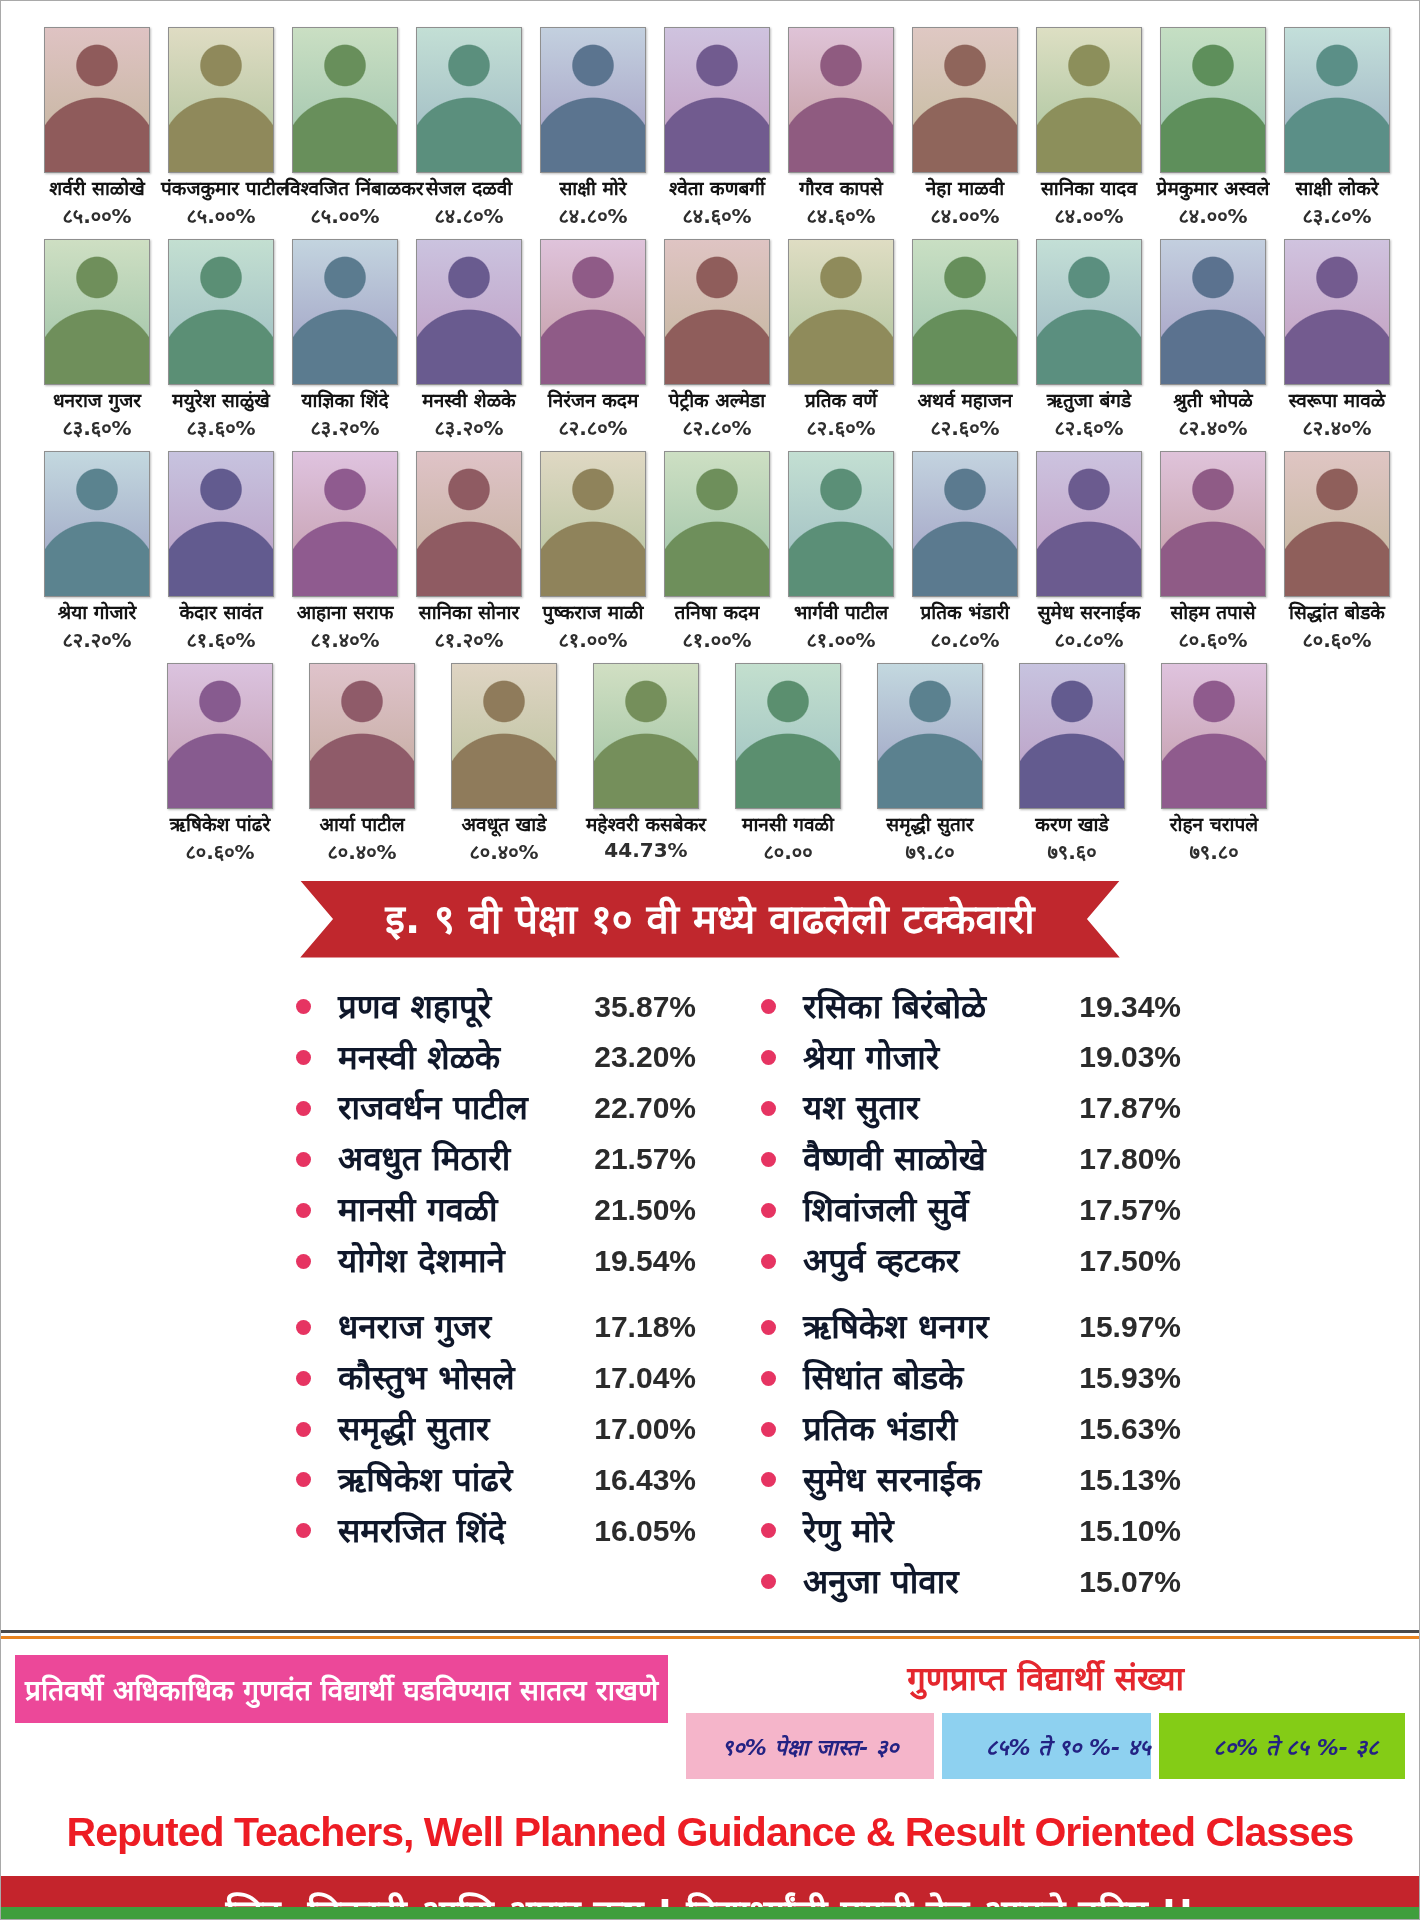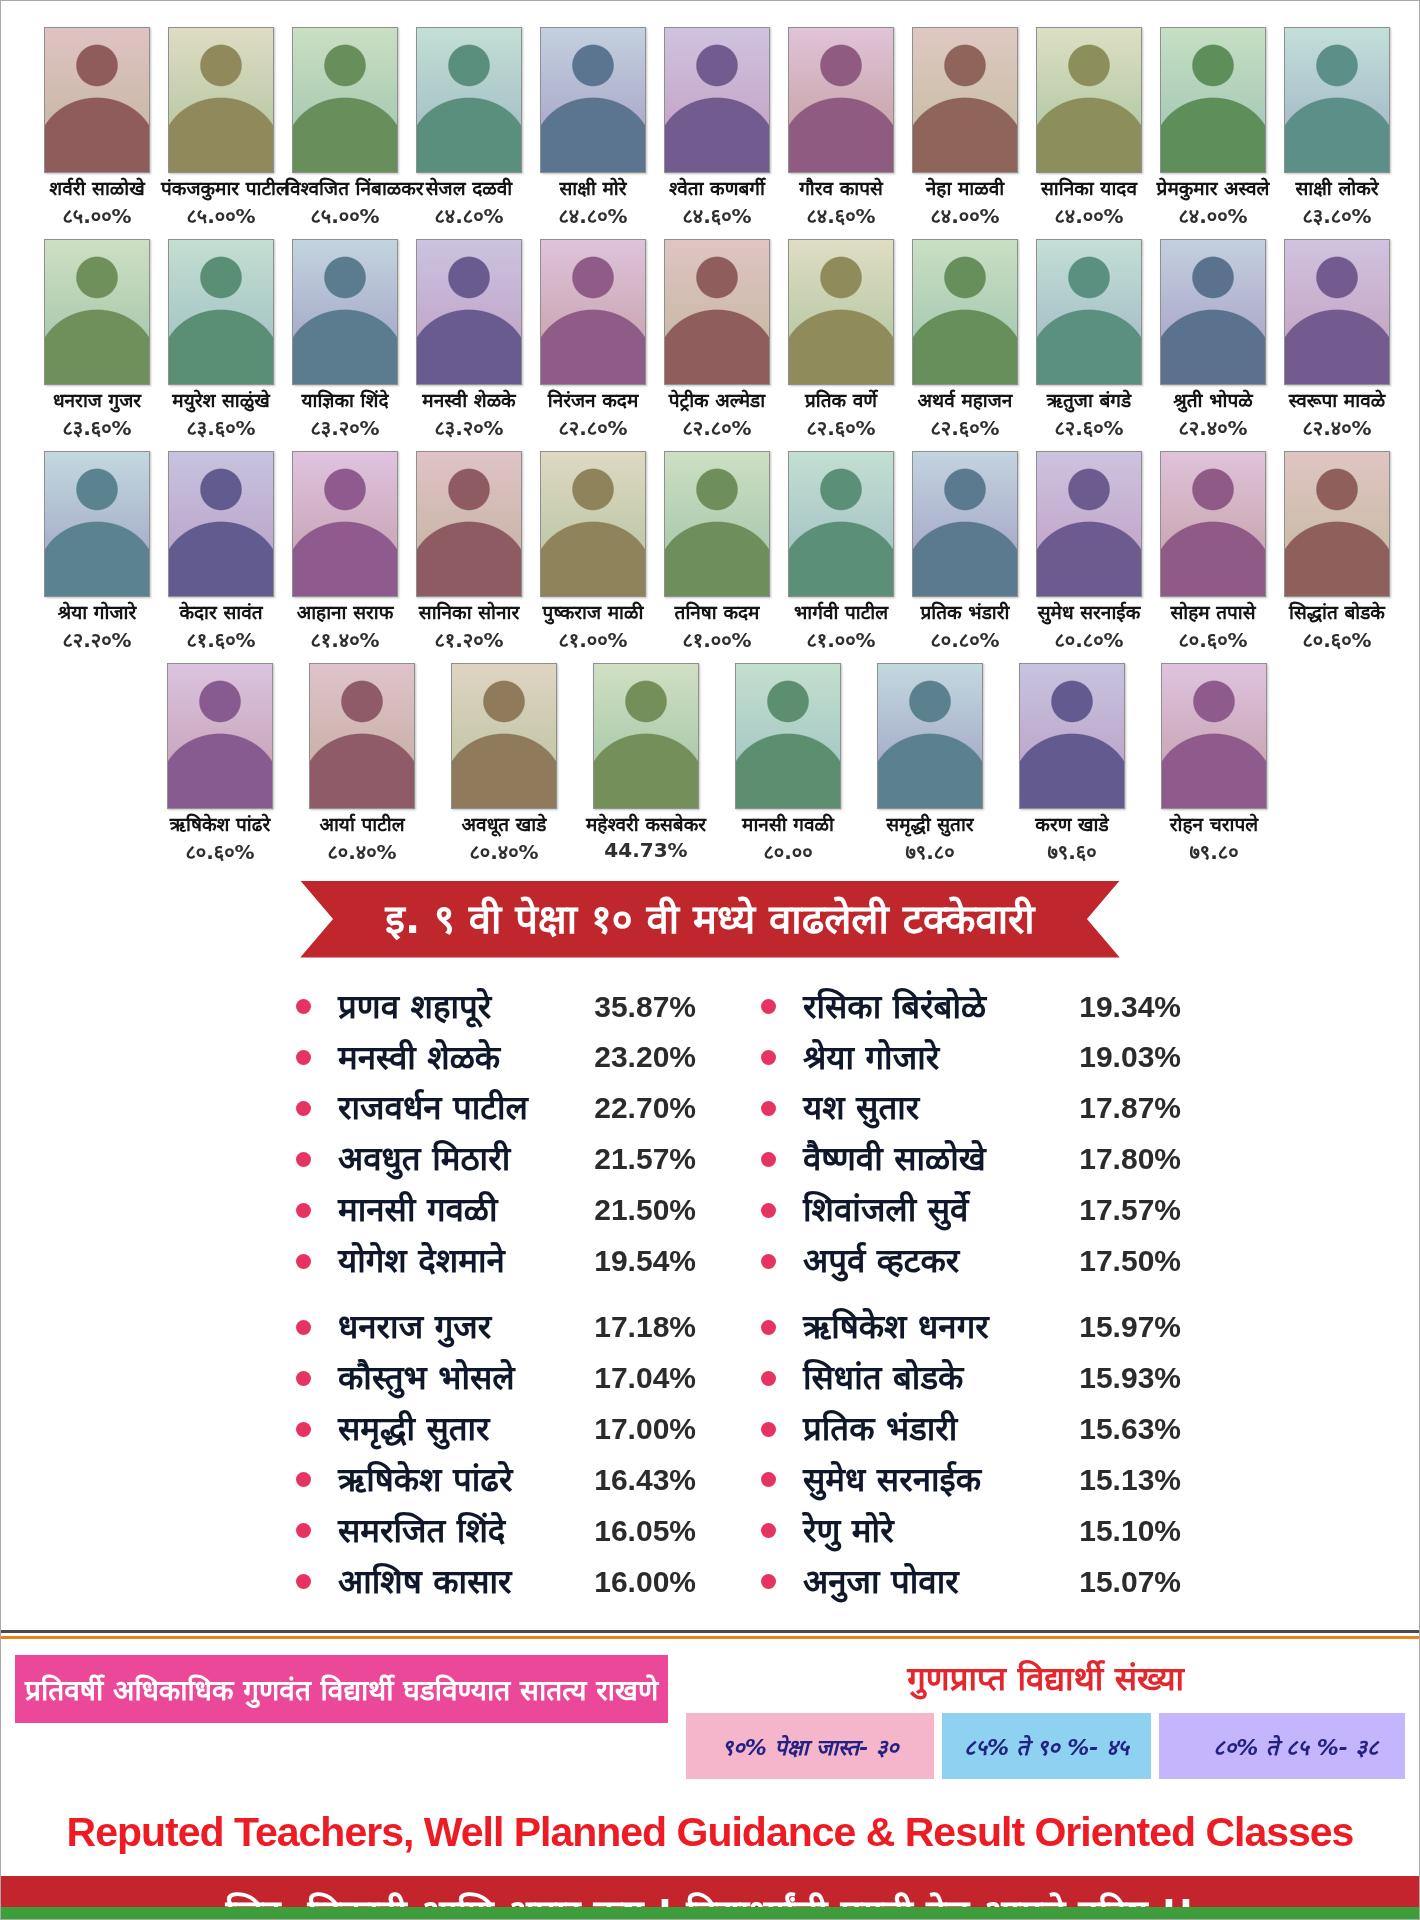--- a/index.html
+++ b/index.html
@@ -49,21 +49,21 @@
   .features-banner{
     background:#ec4899; color:#ffffff; font-size:28px; font-weight:bold;
     padding:15px 6px; text-align:center; white-space:nowrap;
   }
   .count-boxes{ display:flex; gap:8px; }
   .count-box{
     height:66px; display:flex; align-items:center; justify-content:center;
     font-size:22px; font-weight:bold; font-style:italic; color:#232283; white-space:nowrap;
   }
   .count-box.b0{ flex:1.25; }
-  .count-box.b1{ flex:1.05; }
+  .count-box.b1{ flex:1.05;justify-content:flex-end; }
   .count-box.b2{ flex:1.1; }
   
   .tagline-en{
     margin-top:30px; text-align:center; color:#ed1c24; font-size:41px;
     font-weight:bold; letter-spacing:-1px; font-family:"Liberation Sans", sans-serif;
     white-space:nowrap;
   }
   .tagline-mr{
     margin-top:20px; background:#c4242c; color:#ffffff; text-align:center;
     font-size:37px; font-weight:bold; padding:10px 0 14px 0;
@@ -346,25 +346,20 @@
         </div>
         <div class="imp-item">
           <span class="dot"></span>
           <span class="imp-name">ऋषिकेश पांढरे</span>
           <span class="imp-pct">16.43%</span>
         </div>
         <div class="imp-item">
           <span class="dot"></span>
           <span class="imp-name">समरजित शिंदे</span>
           <span class="imp-pct">16.05%</span>
-        </div>
-        <div class="imp-item">
-          <span class="dot"></span>
-          <span class="imp-name">आशिष कासार</span>
-          <span class="imp-pct">16.00%</span>
         </div>
       </div>
     <div class="col col-right">
         <div class="imp-item">
           <span class="dot"></span>
           <span class="imp-name">रसिका बिरंबोळे</span>
           <span class="imp-pct">19.34%</span>
         </div>
         <div class="imp-item">
           <span class="dot"></span>
@@ -433,21 +428,21 @@
     </div>
     <div class="fi-right">
       <div class="fi-heading">गुणप्राप्त विद्यार्थी संख्या</div>
       <div class="count-boxes">
           <div class="count-box b0" style="background: rgb(245, 181, 202);">
             <span>९०% पेक्षा जास्त- ३०</span>
           </div>
           <div class="count-box b1" style="background: rgb(142, 209, 240);">
             <span>८५% ते ९० %- ४५</span>
           </div>
-          <div class="count-box b2" style="background: #c4b5fd; padding-left: 28px;">
+          <div class="count-box b2" style="background: #84cc16; padding-left: 28px;">
             <span>८०% ते ८५ %- ३८</span>
           </div>
         </div>
     </div>
   </section>
 
   <div class="tagline-en">Reputed Teachers, Well Planned Guidance &amp; Result Oriented Classes</div>
   <div class="tagline-mr">जिद्द, चिकाटी आणि अपार कष्ट ! विद्यार्थ्यांची प्रगती हेच आमचे उद्दिष्ट !!</div>
   <div class="green-bar"></div>
 

